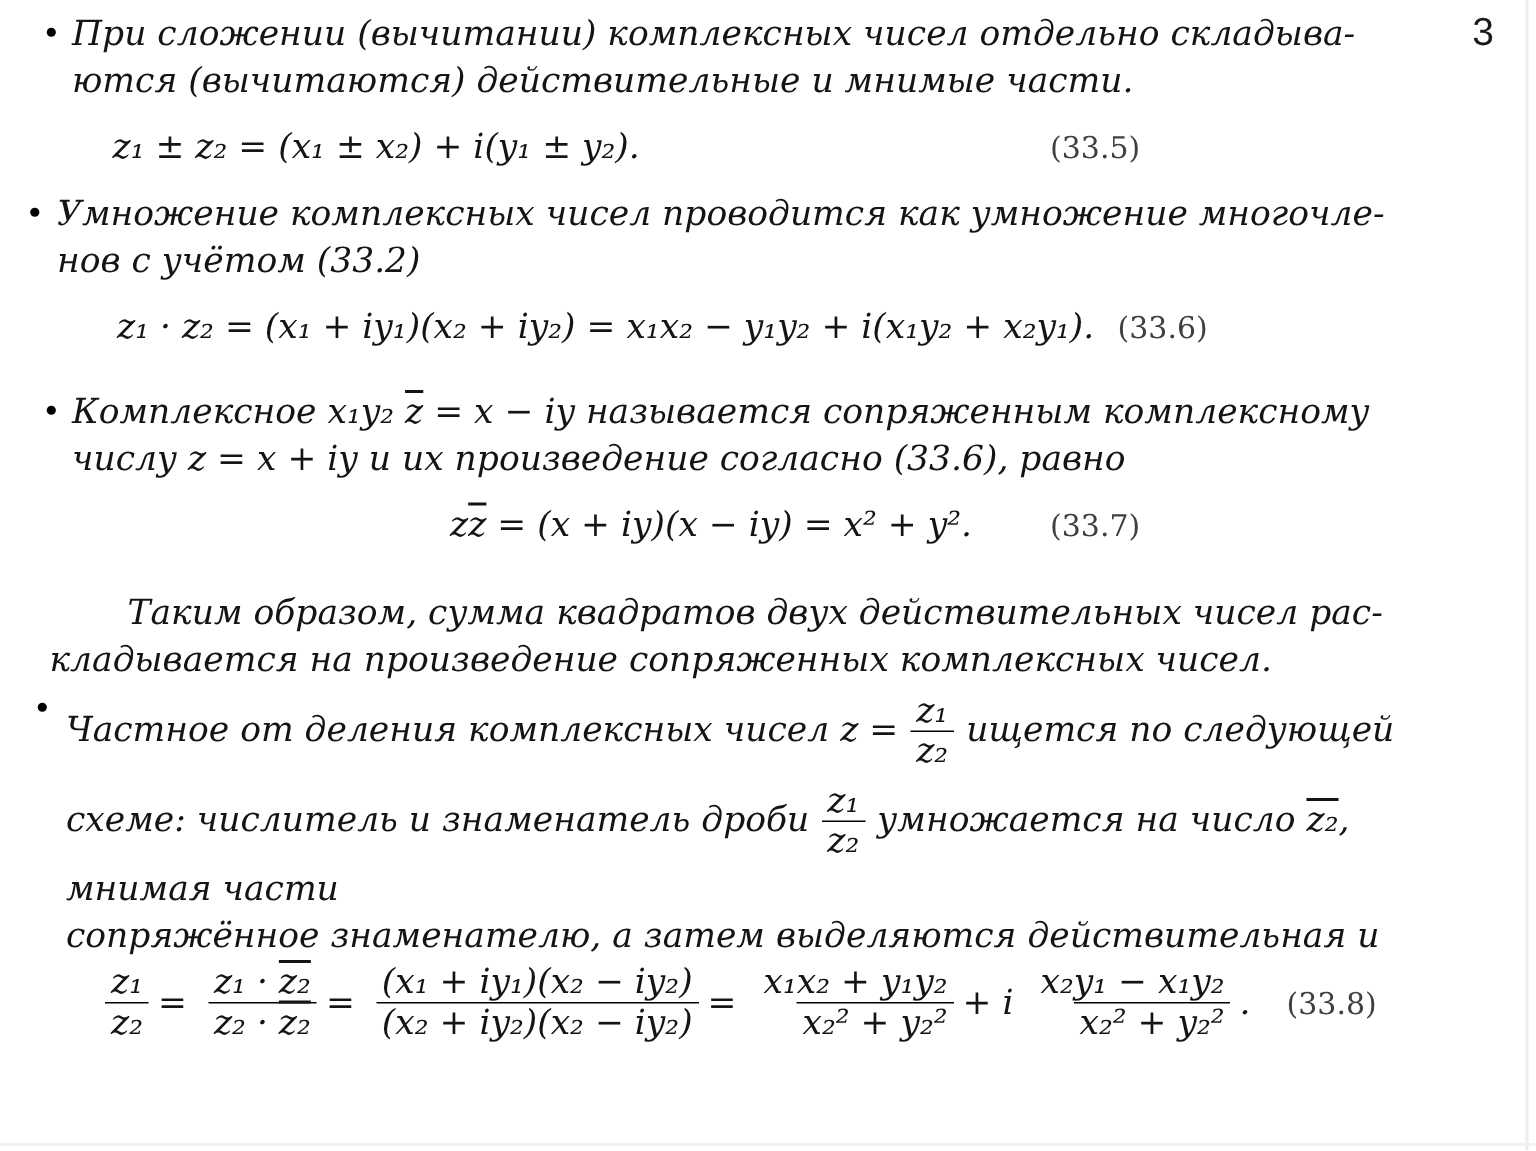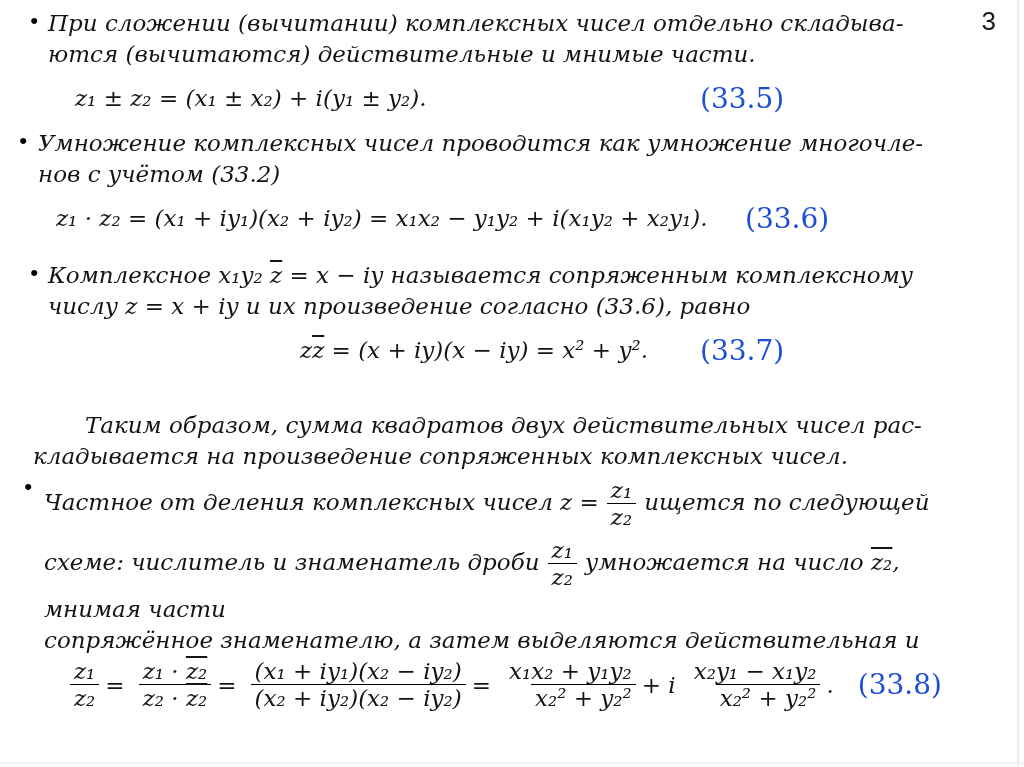--- a/index.html
+++ b/index.html
@@ -18,42 +18,42 @@
 
   .item { position:relative; }
   .item .bullet { position:absolute; top:2px; font-style:normal; font-size:21px; color:#000; }
   .i-a { padding-left:48px; }  .i-a > .bullet { left:28px; }
   .i-b { padding-left:38px; }  .i-b > .bullet { left:17px; }
   .i-c { padding-left:44px; }  .i-c > .bullet { left:22px; }
   .t { line-height:31px; white-space:nowrap; }
   .t-tall { white-space:nowrap; padding:3px 0;font-style:italic; }
 
   .eqrow { position:relative; height:44px; display:flex; align-items:center; margin:6px 0; white-space:nowrap; }
-  .eqnum { position:absolute; font-style:normal; font-size:28px; color:#1d4ed8; }
+  .eqnum { position:absolute; font-style:normal; font-size:20px; color:#404040; }
   .pos700 { left:700px; } .pos745 { left:745px; }
-  .ml170 { margin-left:75px; } .ml78 { margin-left:56px; } .ml300 { margin-left:300px; }
+  .ml170 { margin-left:75px; } .ml78 { margin-left:78px; } .ml300 { margin-left:300px; }
 
   .frac {
     display:inline-flex; flex-direction:column; align-items:flex-end;
     vertical-align:middle; text-align:center; margin:0 8px; line-height:1.15;
   }
   .frac .num, .frac .den { display:block; padding:0 4px; }
   .frac .den { border-top:1.5px solid #000; }
   .ol { text-decoration:overline; }
 
   .para { }
   .para .p1 { margin-left:85px; }
   .para .p2 { margin-left:33px; }
 
   .eq338 { display:flex; align-items:center; margin-left:62px; margin-top:2px; white-space:nowrap; }
   .eq338 > * { margin-right:6px; }
 
   .mt8  { margin-top:8px; }
   .mt20 { margin-top:20px; }
-  .mt22 { margin-top:38px; }
+  .mt22 { margin-top:22px; }
   .mt2  { margin-top:2px; }
 </style>
 </head>
 <body>
 
 <div class="slide">
 
   <div class="page-number">3</div>
 
   <div class="item i-a mt8">

